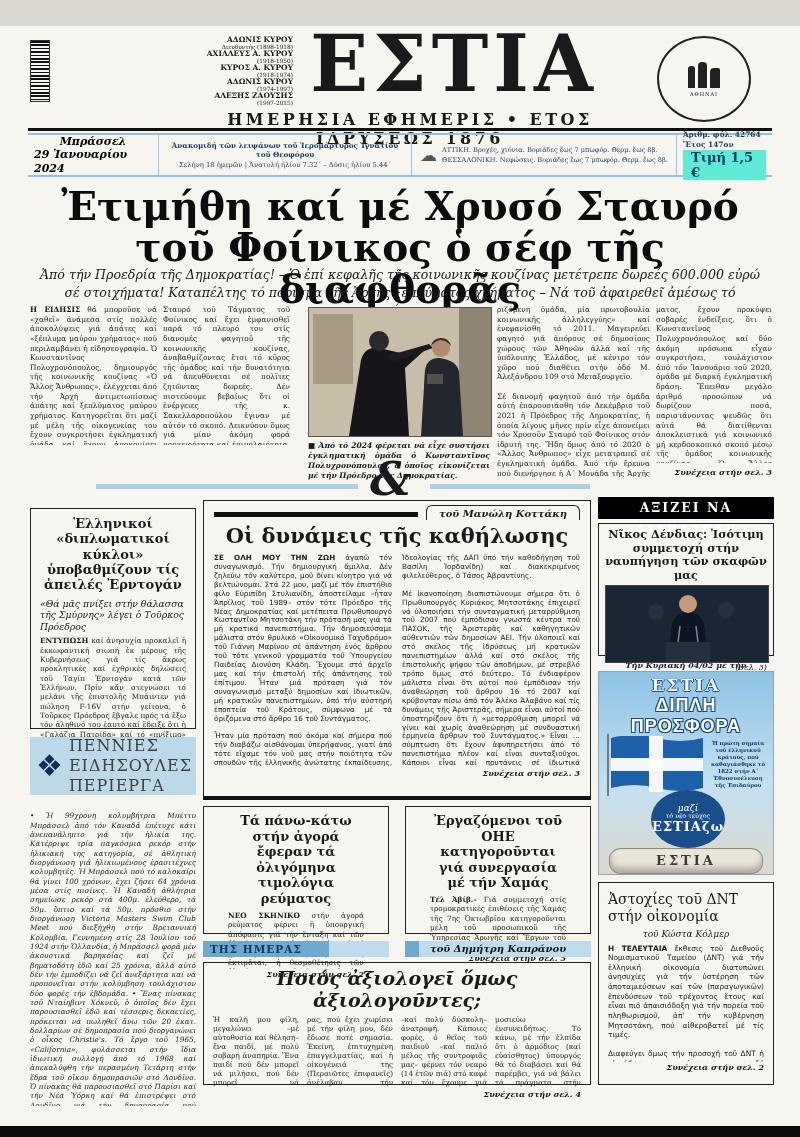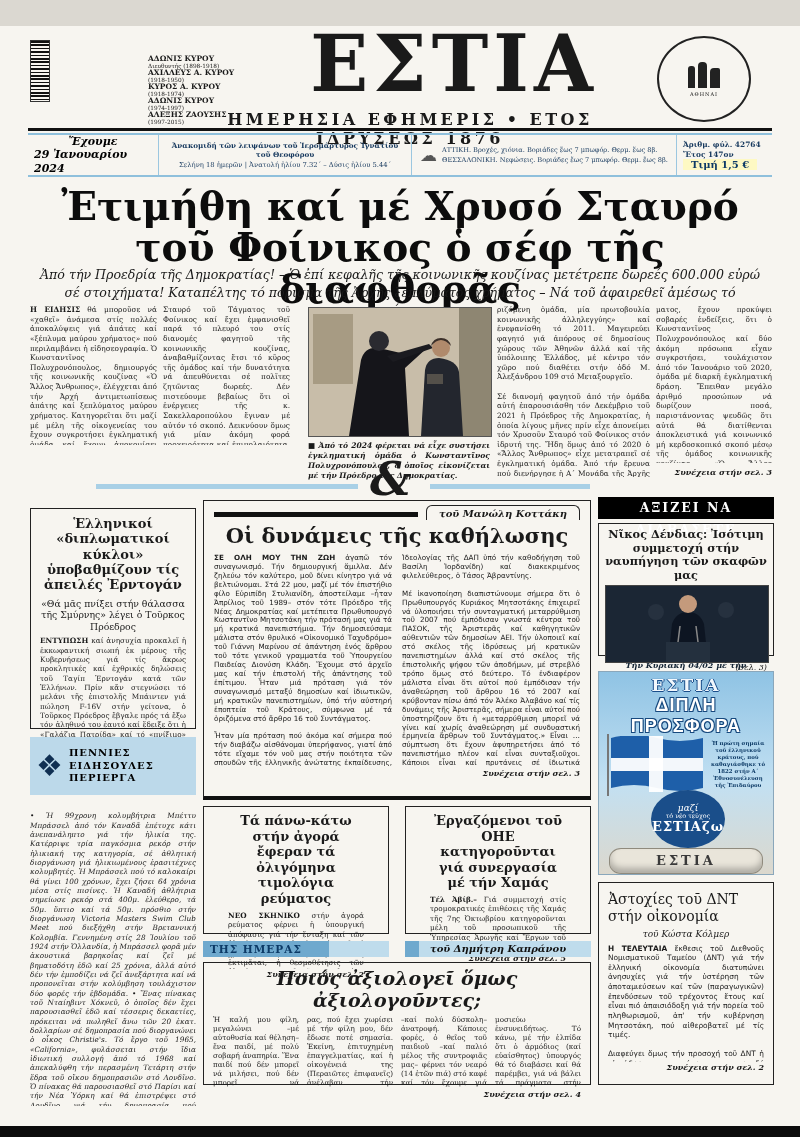--- a/index.html
+++ b/index.html
@@ -7,21 +7,21 @@
         font-family:"DejaVu Serif", serif;color:#1a1a1a;}
   .abs{position:absolute;}
   .j{text-align:justify;white-space:pre-line;}
   .cut{overflow:hidden;}
   .cont{font-size:8px;font-weight:bold;font-style:italic;text-align:right;}
 
   #top-strip{left:0;top:0;width:800px;height:26px;background:#dbd8d1;}
   
   #barcode{left:30px;top:40px;width:18px;height:60px;border:1px solid #333;
     background:repeating-linear-gradient(to bottom,#111 0 1.5px,#f7f5f0 1.5px 3.4px);}
-  #founders{left:148px;top:36px;width:145px;text-align:left;line-height:1.05;margin-top:19px;}
+  #founders{left:148px;top:36px;width:145px;text-align:right;line-height:1.05;}
   #founders .fn{font-size:7.5px;font-weight:bold;}
   #founders .fd{font-size:5.8px;}
   #logo{left:268px;top:26px;width:372px;text-align:center;font-size:76px;font-weight:bold;
         letter-spacing:5px;line-height:1;transform:scaleY(1.04);}
   #tagline{left:180px;top:110px;width:460px;text-align:center;font-size:16px;letter-spacing:3.5px;font-weight:bold;}
   #seal{left:657px;top:36px;width:90px;height:82px;border:2.5px solid #222;border-radius:50%;
         display:flex;flex-direction:column;align-items:center;justify-content:center;}
   #seal .figs{display:flex;align-items:flex-end;gap:3px;}
   #seal .f1{width:7px;height:22px;background:#222;border-radius:3px 3px 0 0;}
   #seal .f2{width:9px;height:26px;background:#222;border-radius:4px 4px 0 0;}
@@ -36,21 +36,21 @@
   #cell-date{width:118px;align-items:center;color:#000;}
   #cell-date .d1,#cell-date .d2{font-size:11px;font-weight:bold;font-style:italic;line-height:1.2;}
   #cell-feast{width:240px;text-align:center;align-items:center;}
   #cell-feast .feast{font-weight:bold;font-size:7.2px;line-height:1.3;}
   #cell-feast .astro{font-size:6.8px;margin-top:2px;}
   #cell-weather{width:252px;flex-direction:row !important;align-items:center;gap:5px;text-align:left;}
   #cell-weather .wlines{display:flex;flex-direction:column;gap:2px;font-size:6.6px;line-height:1.25;}
   .weather-glyph{font-size:17px;color:#555;}
   #cell-issue{flex:1;align-items:flex-start;border-right:none !important;}
   #cell-issue .iss{font-size:7.4px;font-weight:bold;line-height:1.35;}
-  #cell-issue .price{background:#fef9c3;color:#0d3a66;font-weight:bold;padding:0 8px;margin-top:0;font-size:10px;}
+  #cell-issue .price{background:#5eead4;color:#0d3a66;font-weight:bold;padding:0 8px;margin-top:0;font-size:13px;}
 
   
   #headline{left:40px;top:186px;width:720px;text-align:center;font-size:39px;font-weight:bold;line-height:1.06;color:#0c0c0c;}
   #deck{left:34px;top:266px;width:732px;text-align:center;font-style:italic;font-size:12.6px;line-height:1.4;font-weight:500;}
   #lead-cols{left:30px;top:305px;width:742px;height:200px;}
   .leadcol{position:absolute;top:0;font-size:7.4px;line-height:1.3;}
   #lead-c1{left:0;width:127px;height:140px;}
   #lead-c2{left:133px;width:127px;height:140px;}
   #lead-c3{left:467px;width:153px;height:172px;}
   #lead-c4{left:626px;width:116px;height:158px;}
@@ -61,25 +61,25 @@
 
   
   #amp{left:370px;top:452px;font-size:46px;font-style:italic;font-weight:bold;}
   .bluebar{height:5px;background:#a9d0e6;}
   #bar-l{left:96px;top:484px;width:262px;}
   #bar-r{left:430px;top:484px;width:160px;}
 
   
   #erdogan{left:30px;top:508px;width:166px;height:221px;border:1.5px solid #222;padding:7px 9px;box-sizing:border-box;}
   #erdogan .t{font-size:13px;font-weight:bold;text-align:center;line-height:1.18;}
-  #erdogan .s{font-size:9.3px;text-align:center;margin:5px 0 4px;line-height:1.25;}
+  #erdogan .s{font-size:9.3px;font-style:italic;margin:5px 0 4px;line-height:1.25;}
   #erdogan .b{font-size:7.3px;line-height:1.28;height:118px;}
   #pennies-head{left:30px;top:737px;width:166px;height:58px;background:#bcd9ea;display:flex;align-items:center;padding:0 6px;box-sizing:border-box;gap:6px;}
   #pennies-head .ros{font-size:30px;line-height:1;color:#0f2f52;}
-  #pennies-head .ph{font-size:10px;font-weight:bold;letter-spacing:1px;line-height:1.25;color:#000000;}
+  #pennies-head .ph{font-size:16px;font-weight:normal;letter-spacing:1px;line-height:1.25;color:#404040;}
   #pennies-body{left:30px;top:802px;width:166px;height:304px;font-size:7.3px;font-style:italic;line-height:1.28;}
 
   
   #kottakis{left:203px;top:500px;width:388px;height:300px;border:1px solid #222;border-bottom:4px solid #111;
             padding:4px 10px;box-sizing:border-box;}
   #kot-top{display:flex;align-items:flex-end;}
   #kot-top .blk{flex:1;height:5px;background:#111;margin-bottom:3px;}
   #kot-byline{font-size:10px;font-weight:bold;font-style:italic;border:1px solid #222;border-bottom:none;
               border-radius:6px 6px 0 0;padding:2px 12px 1px;margin-left:8px;}
   #kottakis .t{font-size:21px;font-weight:bold;text-align:center;margin:3px 0 6px;}
@@ -166,21 +166,21 @@
         <div class="f2"></div>
         <div class="f3"></div>
     </div>
     <div class="seal-txt">ΑΘΗΝΑΙ</div>
   </div>
 
   <div id="mast-rule" class="abs"></div>
 
   <div id="infobar" class="abs">
     <div id="cell-date">
-      <div class="d1">Ἔχουμε</div>
+      <div class="d1">Μπράσσελ</div>
       <div class="d2">29 Ἰανουαρίου 2024</div>
     </div>
     <div id="cell-feast">
       <div class="feast">Ἀνακομιδή τῶν λειψάνων τοῦ Ἱερομάρτυρος Ἰγνατίου τοῦ Θεοφόρου</div>
       <div class="astro">Σελήνη 18 ἡμερῶν | Ἀνατολή ἡλίου 7.32΄ – Δύσις ἡλίου 5.44΄</div>
     </div>
     <div id="cell-weather">
       <span class="weather-glyph">☁</span>
       <div class="wlines">
         <div>ΑΤΤΙΚΗ. Βροχές, χιόνια. Βοριάδες ἕως 7 μπωφόρ. Θερμ. ἕως 8β.</div>

